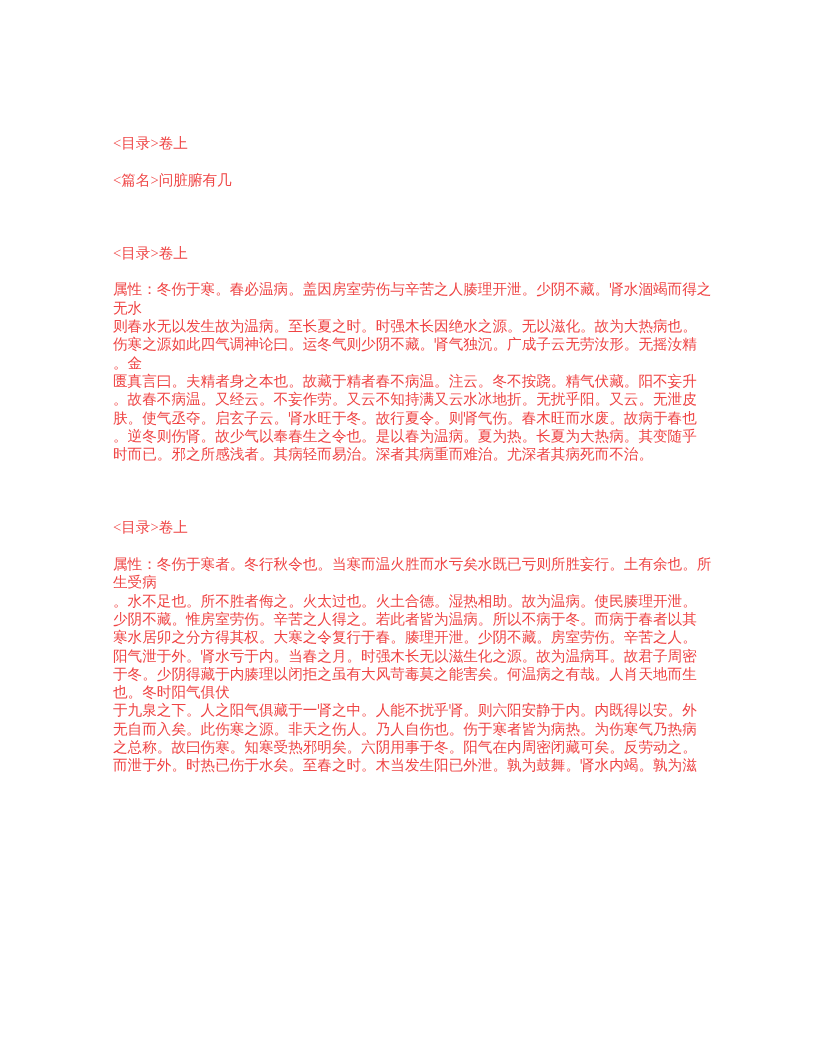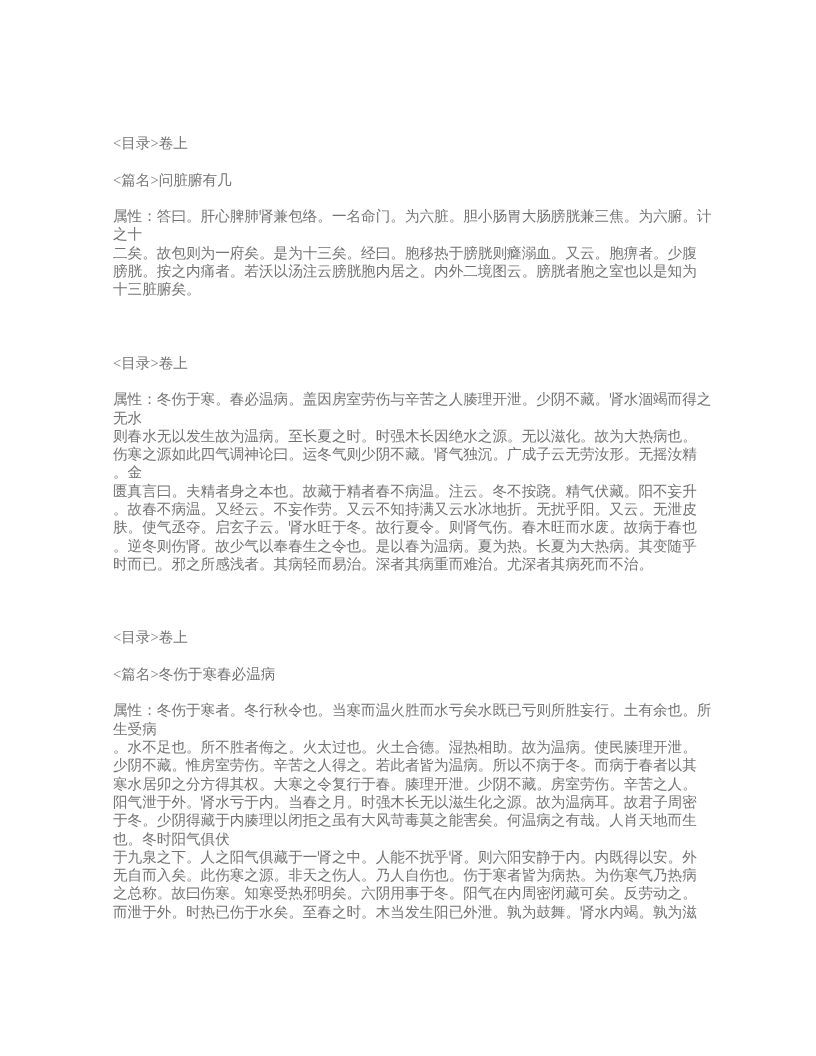--- a/index.html
+++ b/index.html
@@ -12,21 +12,21 @@
     height: 1056px;
     position: relative;
     overflow: hidden;
     font-family: "Liberation Serif", "DejaVu Serif", serif;
   }
   .page {
     position: absolute;
     top: 134px;
     left: 113px;
     width: 602px;
-    color: #737373;
+    color: #ef4444;
     font-size: 14.6px;
     line-height: 18.3px;
   }
   .text-block {
     margin: 0;
   }
   .text-block + .text-block {
     margin-top: 55px; 
   }
   .toc-line {
@@ -45,44 +45,38 @@
   }
 </style>
 </head>
 <body>
 
 <div class="page">
 
   <section class="text-block">
     <div class="toc-line">&lt;目录&gt;卷上</div>
     <div class="title-line">&lt;篇名&gt;问脏腑有几</div>
-    <div class="body-text">属性：答曰。肝心脾肺肾兼包络。一名命门。为六脏。胆小肠胃大肠膀胱兼三焦。为六腑。计
-之十
-二矣。故包则为一府矣。是为十三矣。经曰。胞移热于膀胱则癃溺血。又云。胞痹者。少腹
-膀胱。按之内痛者。若沃以汤注云膀胱胞内居之。内外二境图云。膀胱者胞之室也以是知为
-十三脏腑矣。</div>
   </section>
 
   <section class="text-block">
     <div class="toc-line">&lt;目录&gt;卷上</div>
     <div class="body-text">属性：冬伤于寒。春必温病。盖因房室劳伤与辛苦之人腠理开泄。少阴不藏。肾水涸竭而得之
 无水
 则春水无以发生故为温病。至长夏之时。时强木长因绝水之源。无以滋化。故为大热病也。
 伤寒之源如此四气调神论曰。运冬气则少阴不藏。肾气独沉。广成子云无劳汝形。无摇汝精
 。金
 匮真言曰。夫精者身之本也。故藏于精者春不病温。注云。冬不按跷。精气伏藏。阳不妄升
 。故春不病温。又经云。不妄作劳。又云不知持满又云水冰地折。无扰乎阳。又云。无泄皮
 肤。使气丞夺。启玄子云。肾水旺于冬。故行夏令。则肾气伤。春木旺而水废。故病于春也
 。逆冬则伤肾。故少气以奉春生之令也。是以春为温病。夏为热。长夏为大热病。其变随乎
 时而已。邪之所感浅者。其病轻而易治。深者其病重而难治。尤深者其病死而不治。</div>
   </section>
 
   <section class="text-block">
     <div class="toc-line">&lt;目录&gt;卷上</div>
-    <div class="title-line">&lt;篇名&gt;冬伤于寒春必温病</div>
     <div class="body-text">属性：冬伤于寒者。冬行秋令也。当寒而温火胜而水亏矣水既已亏则所胜妄行。土有余也。所
 生受病
 。水不足也。所不胜者侮之。火太过也。火土合德。湿热相助。故为温病。使民腠理开泄。
 少阴不藏。惟房室劳伤。辛苦之人得之。若此者皆为温病。所以不病于冬。而病于春者以其
 寒水居卯之分方得其权。大寒之令复行于春。腠理开泄。少阴不藏。房室劳伤。辛苦之人。
 阳气泄于外。肾水亏于内。当春之月。时强木长无以滋生化之源。故为温病耳。故君子周密
 于冬。少阴得藏于内腠理以闭拒之虽有大风苛毒莫之能害矣。何温病之有哉。人肖天地而生
 也。冬时阳气俱伏
 于九泉之下。人之阳气俱藏于一肾之中。人能不扰乎肾。则六阳安静于内。内既得以安。外
 无自而入矣。此伤寒之源。非天之伤人。乃人自伤也。伤于寒者皆为病热。为伤寒气乃热病

